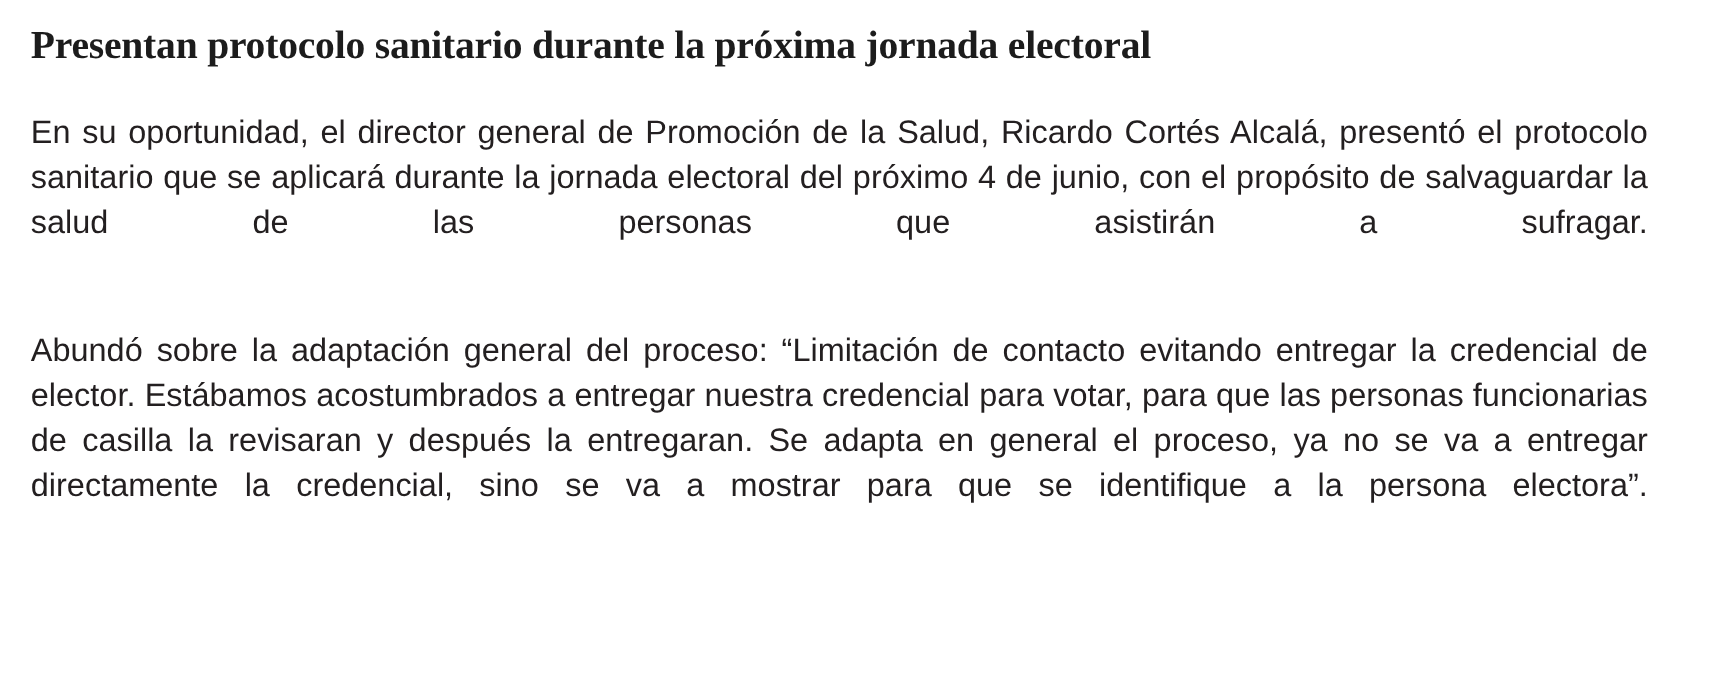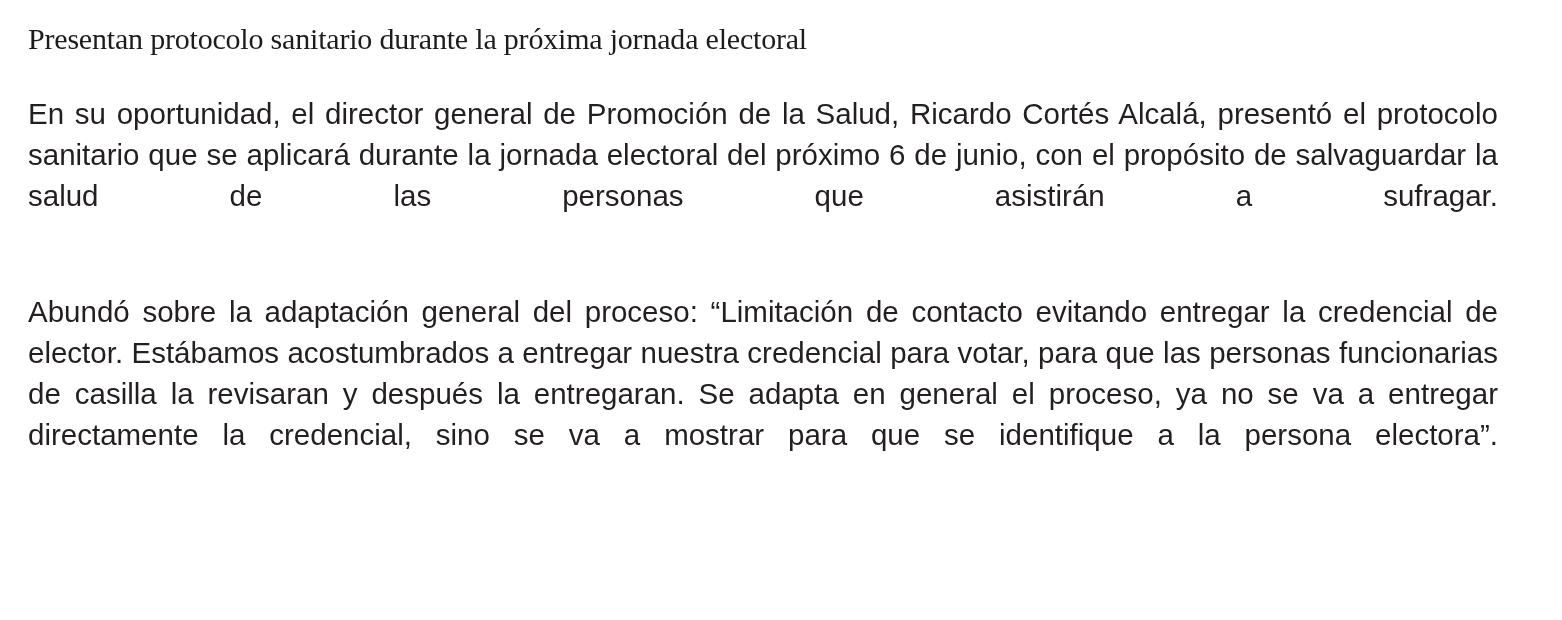--- a/index.html
+++ b/index.html
@@ -16,22 +16,22 @@
   }
   .page {
     box-sizing: border-box;
     width: 1562px;
     height: 620px;
     padding: 22px 40px 0 28px;
     background: #ffffff;
   }
   .doc-heading {
     font-family: "Liberation Serif", serif;
-    font-weight: normal;
-    font-size: 30px;
+    font-weight: bold;
+    font-size: 36px;
     line-height: 1.1;
     letter-spacing: -0.2px;
     color: #1c1c1c;
     margin: 0 0 38px 0;
   }
   .doc-paragraph {
     font-family: "Liberation Sans", sans-serif;
     font-size: 29.5px;
     line-height: 41px;
     color: #231f20;
@@ -50,17 +50,17 @@
     display: inline-block;
     width: 100%;
   }
 </style>
 </head>
 <body>
 
 <div class="page">
   <h1 class="doc-heading">Presentan protocolo sanitario durante la próxima jornada electoral</h1>
 
-  <p class="doc-paragraph">En su oportunidad, el director general de Promoción de la Salud, Ricardo Cortés Alcalá, presentó el protocolo sanitario que se aplicará durante la jornada electoral del próximo 6 de junio, con el propósito de salvaguardar la salud de las personas que asistirán a sufragar.</p>
+  <p class="doc-paragraph">En su oportunidad, el director general de Promoción de la Salud, Ricardo Cortés Alcalá, presentó el protocolo sanitario que se aplicará durante la jornada electoral del próximo 4 de junio, con el propósito de salvaguardar la salud de las personas que asistirán a sufragar.</p>
 
 
   <p class="doc-paragraph">Abundó sobre la adaptación general del proceso: “Limitación de contacto evitando entregar la credencial de elector. Estábamos acostumbrados a entregar nuestra credencial para votar, para que las personas funcionarias de casilla la revisaran y después la entregaran. Se adapta en general el proceso, ya no se va a entregar directamente la credencial, sino se va a mostrar para que se identifique a la persona electora”.</p>
 </div>
 
 </body></html>

